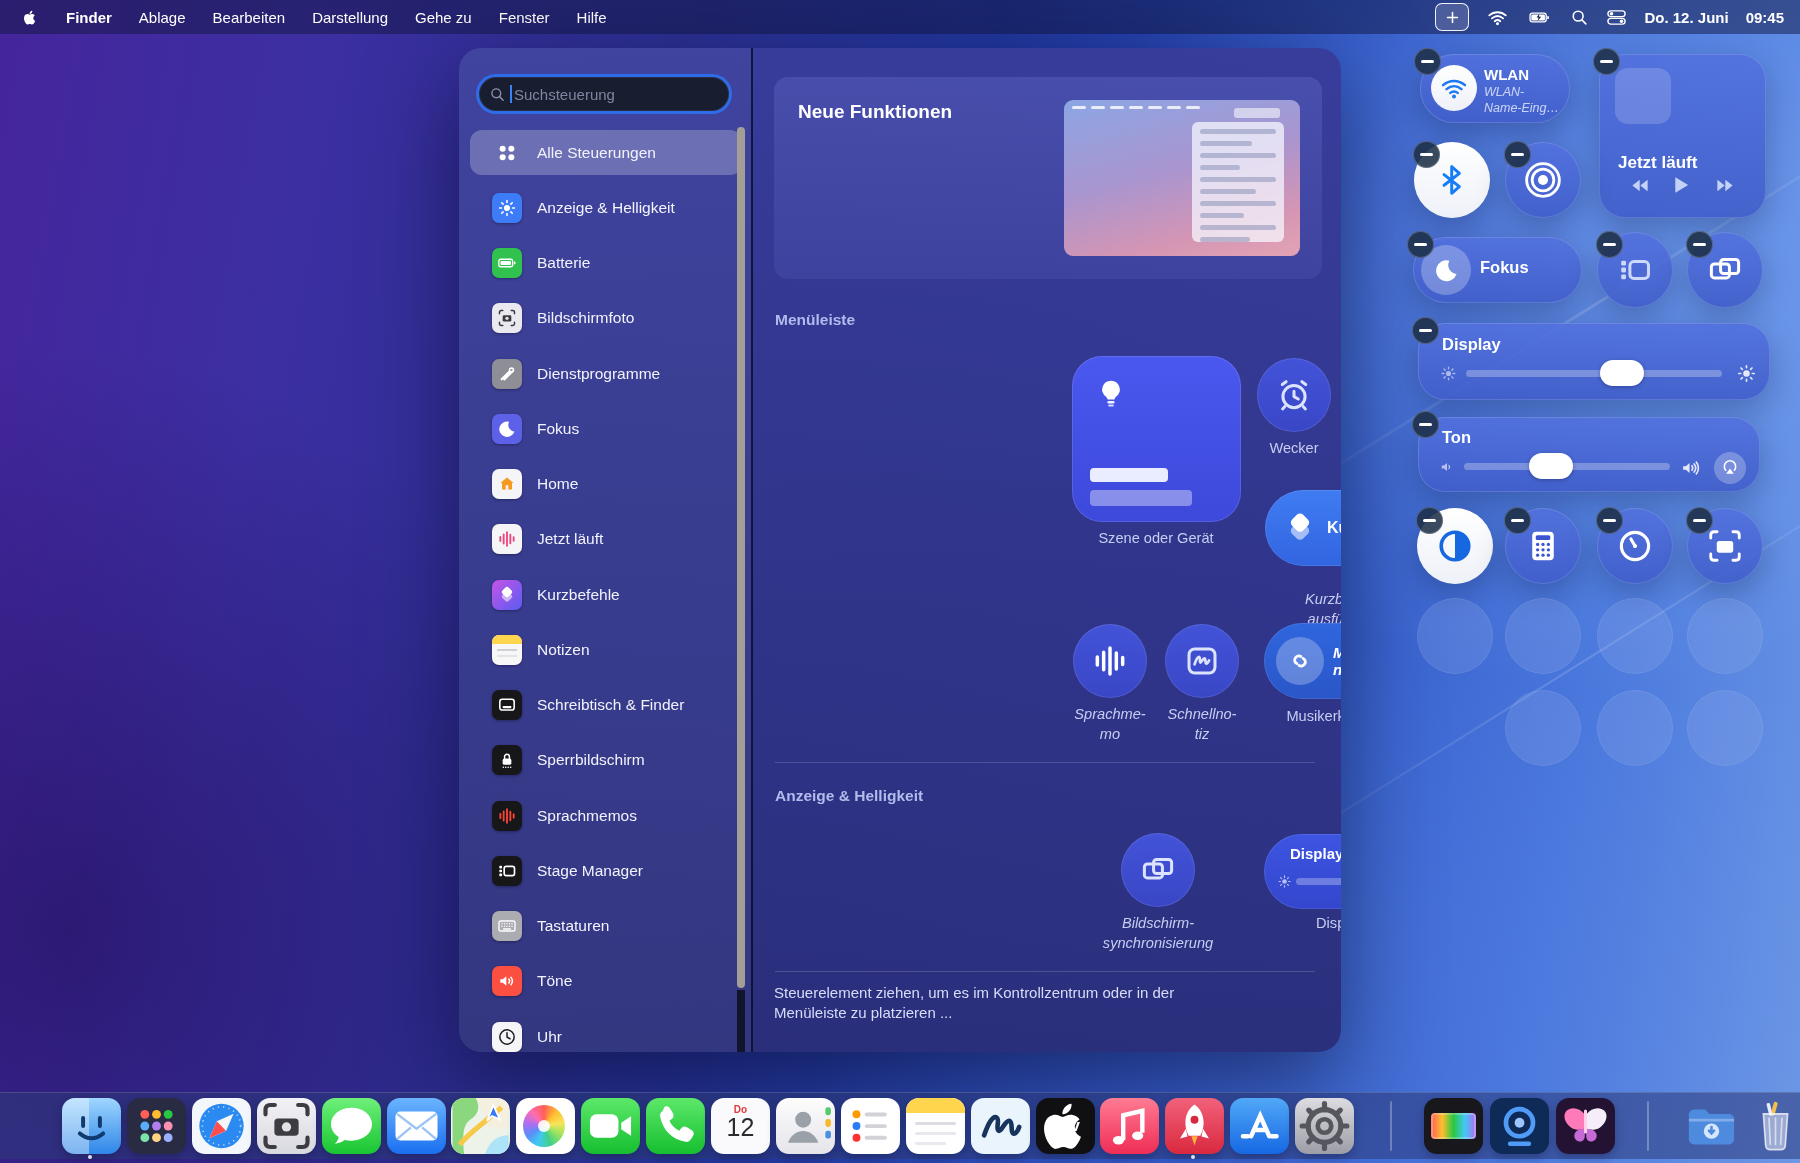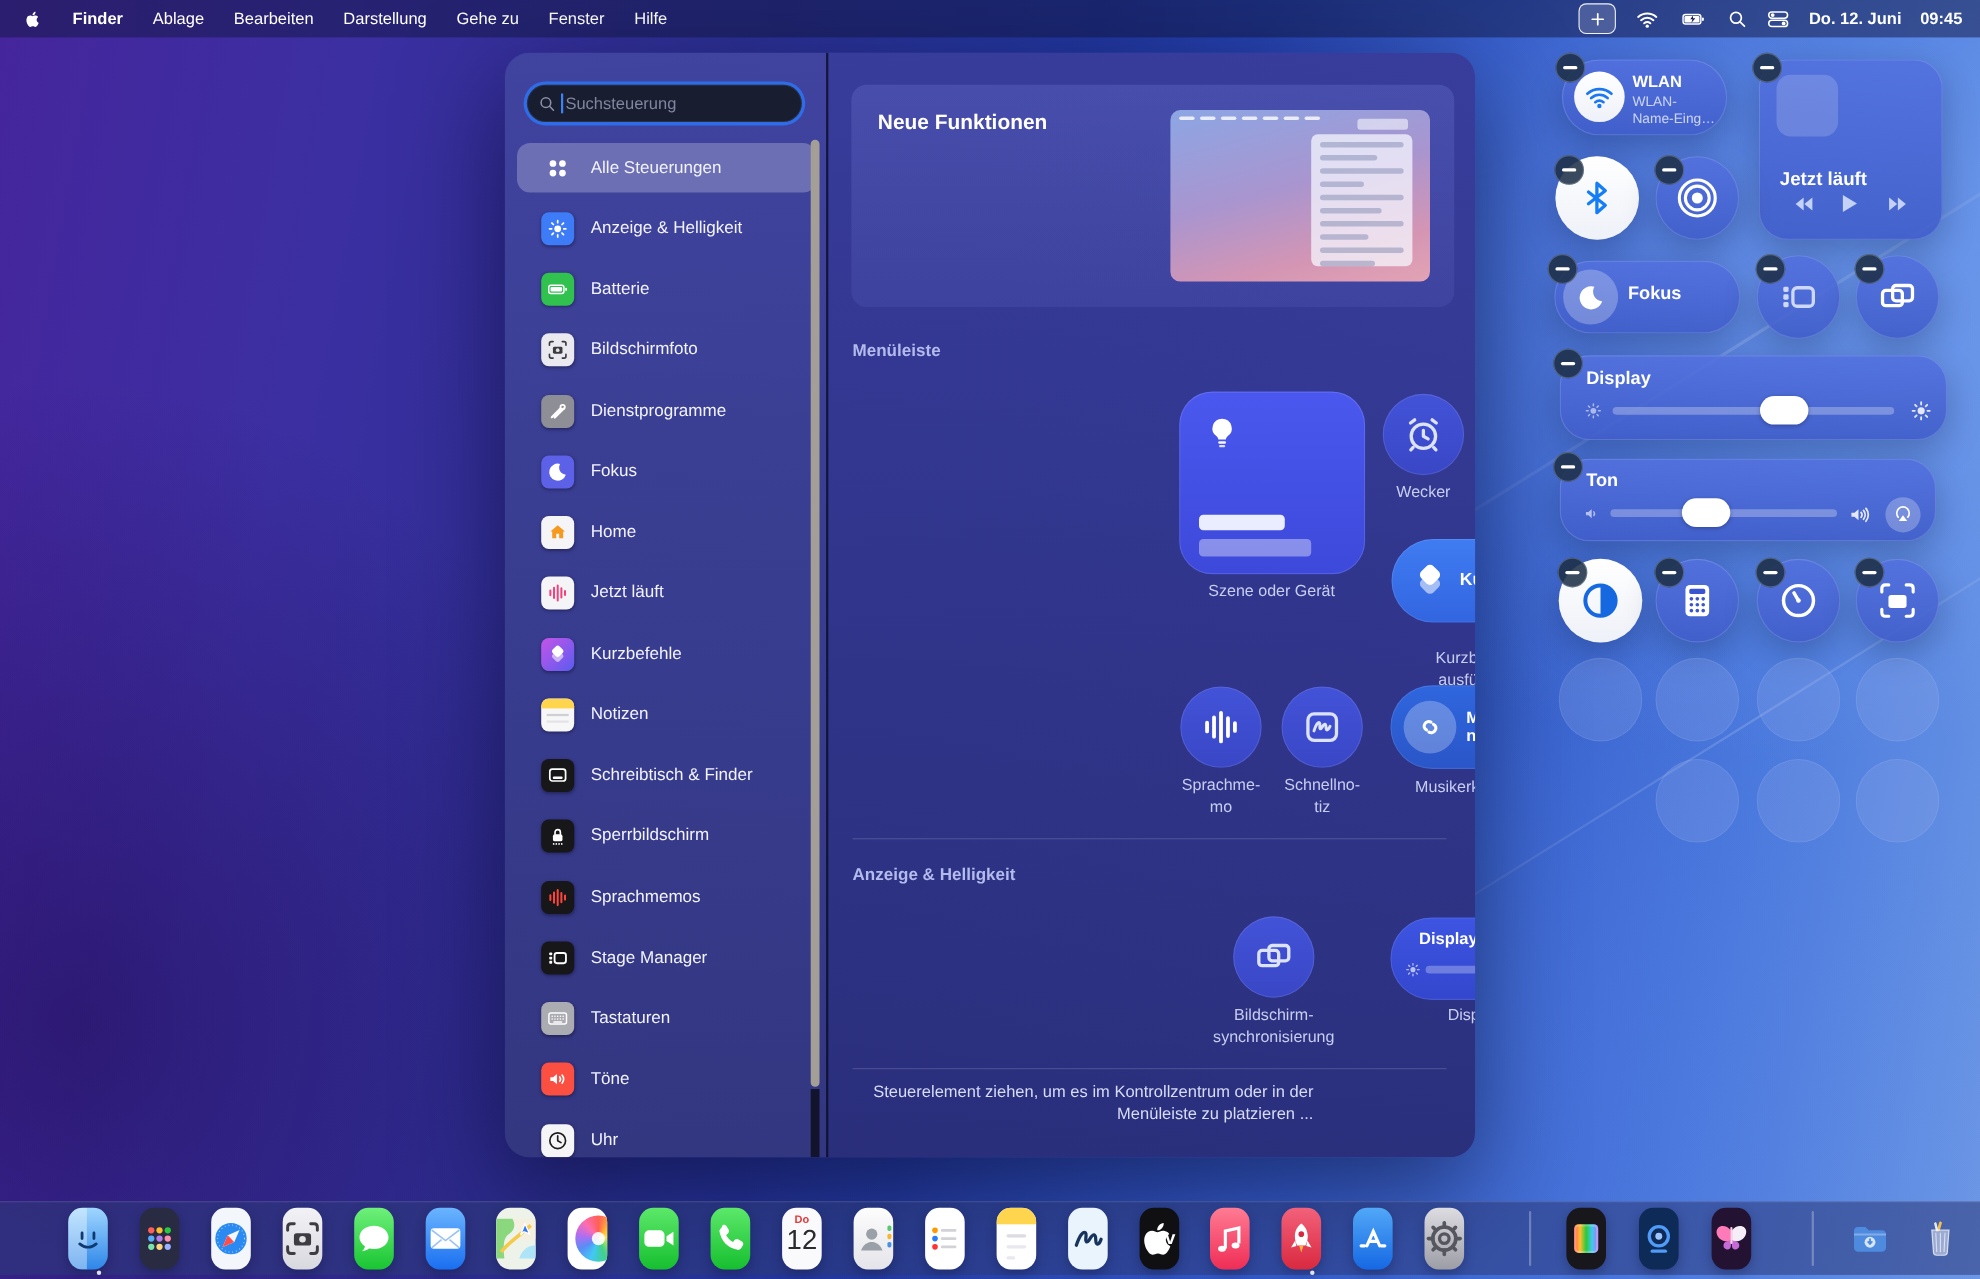--- a/index.html
+++ b/index.html
@@ -57,48 +57,48 @@
   .divider{position:absolute;height:1px;background:rgba(255,255,255,.16);}
   
   .bigtile{position:absolute;border-radius:30px;}
   .circle74{position:absolute;width:74px;height:74px;border-radius:50%;
     background:linear-gradient(180deg,#4353d8,#3947c6);box-shadow:inset 0 0 0 1px rgba(255,255,255,.10);
     display:flex;align-items:center;justify-content:center;color:#dbe3ff;}
   .circle74 .icw{width:38px;height:38px;}
   .pilltile{position:absolute;height:76px;border-radius:38px;display:flex;align-items:center;
     background:linear-gradient(180deg,#3a63d8,#2f54c6);box-shadow:inset 0 0 0 1px rgba(255,255,255,.10);color:#fff;}
   .caption{position:absolute;width:170px;text-align:center;color:#c7cef2;font-size:14.6px;line-height:1.34;}
-  .pre{white-space:pre-line;}
+  .pre{white-space:pre-line;font-style:italic;}
   .plabel{font-weight:700;font-size:15.5px;line-height:1.15;}
   #scene-tile{left:319px;top:308px;width:169px;height:166px;
     background:linear-gradient(180deg,#4b58ef,#3c49da);box-shadow:inset 0 0 0 1px rgba(255,255,255,.12);}
   #scene-tile .icw{position:absolute;left:22px;top:18px;width:34px;height:40px;color:#fff;}
   #scene-tile .bar1{position:absolute;left:18px;top:112px;width:78px;height:14px;border-radius:4px;background:#e9edff;}
   #scene-tile .bar2{position:absolute;left:18px;top:134px;width:102px;height:16px;border-radius:4px;background:rgba(255,255,255,.38);}
   .litecircle{width:48px;height:48px;border-radius:50%;background:rgba(255,255,255,.26);
     display:flex;align-items:center;justify-content:center;color:#fff;flex:0 0 auto;}
   
-  #footer-hint{position:absolute;left:21px;top:935px;width:420px;color:#d7dcf8;font-size:15px;line-height:1.3;text-align:right;}
+  #footer-hint{position:absolute;left:21px;top:935px;width:420px;color:#d7dcf8;font-size:15px;line-height:1.3;}
   
   .cctile{position:absolute;background:linear-gradient(180deg,rgba(82,112,222,.88),rgba(64,92,200,.88));
     box-shadow:inset 0 0 0 1px rgba(255,255,255,.14), 0 10px 30px rgba(5,10,40,.25);color:#fff;}
   .ccround{border-radius:50%;display:flex;align-items:center;justify-content:center;}
   .ccwhite{background:linear-gradient(180deg,#ffffff,#eef1f8);color:#1668e0;}
   .minus{position:absolute;width:27px;height:27px;border-radius:50%;background:rgba(30,48,72,.88);
     box-shadow:inset 0 0 0 1px rgba(255,255,255,.22);z-index:5;}
   .minus::after{content:"";position:absolute;left:7px;top:12px;width:13px;height:3px;border-radius:2px;background:#fff;}
   .cclabel{font-weight:600;font-size:16.5px;}
   .ghost{position:absolute;width:76px;height:76px;border-radius:50%;background:rgba(150,175,235,.23);
     box-shadow:inset 0 0 0 1px rgba(255,255,255,.08);}
   .track{position:absolute;height:7px;border-radius:4px;background:rgba(255,255,255,.28);}
   .knob{position:absolute;background:#fff;border-radius:14px;box-shadow:0 1px 4px rgba(0,0,30,.3);}
   
   #dock{position:absolute;left:0;top:1092px;width:1800px;height:66px;background:rgba(46,58,122,.55);
     border-top:1px solid rgba(255,255,255,.14);}
-  .dicon{position:absolute;top:5px;width:36px;height:56px;}
+  .dicon{position:absolute;top:5px;width:59px;height:56px;}
   .dk{position:absolute;inset:0;border-radius:13px;overflow:hidden;box-shadow:0 4px 10px rgba(0,0,30,.25);}
   .dk svg{position:absolute;inset:0;width:100%;height:100%;}
   .dsep{position:absolute;top:8px;width:2px;height:50px;background:rgba(255,255,255,.28);border-radius:1px;}
   .rundot{position:absolute;top:62px;width:4px;height:4px;border-radius:50%;background:rgba(255,255,255,.85);}
   .icw svg,.mb-ic svg,.mag svg{width:100%;height:100%;display:block;}
   .icw{display:inline-block;}
   .abs{position:absolute;}
 </style>
 </head>
 <body>

